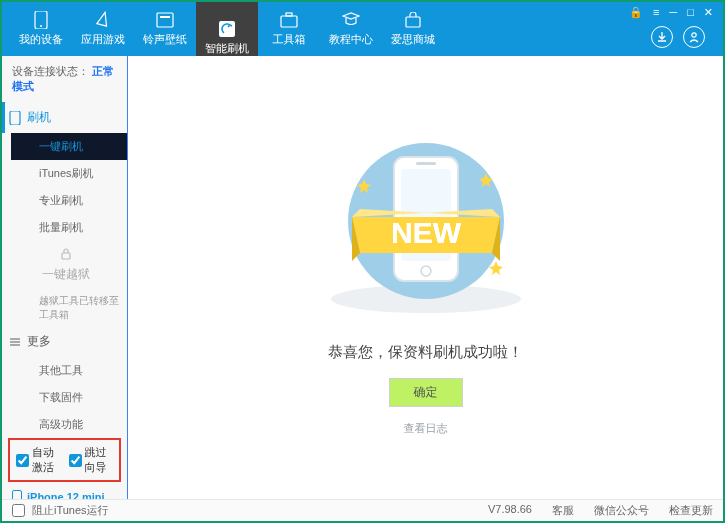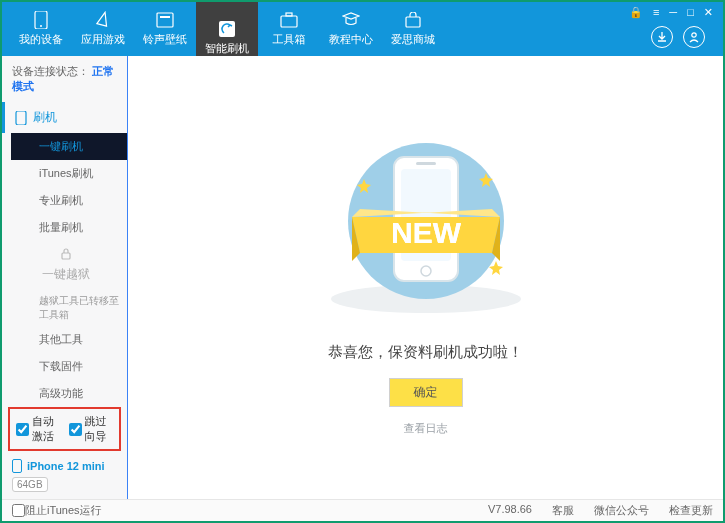--- a/index.html
+++ b/index.html
@@ -22,46 +22,46 @@
 .window-ctrl span { cursor: pointer; }
 .right-circles { position: absolute; right: 18px; bottom: 8px; display: flex; gap: 10px; }
 .circle-btn { width: 22px; height: 22px; border: 1.5px solid #fff; border-radius: 50%; display: flex; align-items: center; justify-content: center; cursor: pointer; }
 
 .body { display: flex; height: calc(100% - 54px - 22px); }
 .sidebar { width: 126px; background: #f7f7f8; border-right: 1px solid #3b82f6; display: flex; flex-direction: column; overflow-y: auto; }
 .conn-status { padding: 8px 10px; font-size: 11px; color: #666; }
 .conn-status .val { color: #2074f0; font-weight: bold; }
 
 .side-sec { border-left: 3px solid transparent; }
-.side-head { display: flex; align-items: center; gap: 6px; padding: 7px 10px; color: #5b5b5b; cursor: pointer; }
+.side-head { display: flex; align-items: center; gap: 6px; padding: 7px 4px; color: #5b5b5b; cursor: pointer; }
 .side-head.active { border-left: 3px solid #1296db; color: #1296db; margin-left: -3px; }
 .side-label { font-size: 12px; }
 .side-children { padding-left: 6px; }
 .side-item { padding: 6px 6px 6px 28px; font-size: 11px; color: #666; cursor: pointer; }
 .side-item.sel { background: #0f172a; color: #1296db; }
 .side-note { font-size: 10px; color: #999; padding: 4px 0 4px 28px; line-height: 1.4; }
 .side-head.disabled { color: #aaa; flex-direction: column; }
 
 .sidebar-bottom { margin-top: auto; }
 .cb-row { border: 2px solid #e23a2e; margin: 0 6px 8px 6px; padding: 5px 6px; display: flex; gap: 8px; font-size: 11px; }
 .cb-row label { display: flex; align-items: center; gap: 3px; color: #333; cursor: pointer; }
 .cb-row input { accent-color: #1296db; }
 
 .device { padding: 0 8px 8px 10px; font-size: 11px; }
 .device-name { color: #1296db; font-weight: bold; margin-bottom: 4px; display: flex; align-items: center; gap: 5px; }
 .device-badge { display: inline-block; border: 1px solid #ccc; border-radius: 3px; padding: 1px 4px; color: #888; font-size: 10px; background: #fff; }
 
 .main { flex: 1; background: #fff; position: relative; display: flex; flex-direction: column; align-items: center; justify-content: center; }
 .illus { margin-top: 10px; }
 .msg { font-size: 15px; color: #444; margin-top: 24px; }
-.ok-btn { margin-top: 16px; border: 1px solid #d0d0d0; background: #fde047; padding: 5px 24px; font-size: 12px; cursor: pointer; color: #555; }
+.ok-btn { margin-top: 16px; border: 1px solid #d0d0d0; background: #bef264; padding: 5px 24px; font-size: 12px; cursor: pointer; color: #555; }
 .log-link { margin-top: 14px; font-size: 11px; color: #9aa0a6; cursor: pointer; }
 
 .statusbar { height: 22px; border-top: 1px solid #e6e6e6; display: flex; align-items: center; font-size: 11px; color: #666; padding: 0 10px; justify-content: space-between; background: #fafafa; }
-.statusbar-left label { display: flex; align-items: center; gap: 0; cursor: pointer; }
+.statusbar-left label { display: flex; align-items: center; gap: 7px; cursor: pointer; }
 .statusbar-right { display: flex; gap: 20px; }
 .statusbar-right span { cursor: pointer; }
 
 svg { display: block; }
 </style>
 </head>
 <body>
 <div class="window">
 
 <div class="topbar">
@@ -181,20 +181,28 @@
             </svg>
         <span class="side-label">一键越狱</span>
       </div>
       <div class="side-children">
         <div class="side-note">越狱工具已转移至
 工具箱</div>
       </div>
     </div>
 
     <div class="side-sec">
+      <div class="side-head">
+        <svg width="12" height="12" viewBox="0 0 12 12">
+              <line x1="1" y1="3" x2="11" y2="3" stroke="#888" stroke-width="1.4"></line>
+              <line x1="1" y1="6" x2="11" y2="6" stroke="#888" stroke-width="1.4"></line>
+              <line x1="1" y1="9" x2="11" y2="9" stroke="#888" stroke-width="1.4"></line>
+            </svg>
+        <span class="side-label">更多</span>
+      </div>
       <div class="side-children">
         <div class="side-item">其他工具</div>
         <div class="side-item">下载固件</div>
         <div class="side-item">高级功能</div>
       </div>
     </div>
 
     <div class="sidebar-bottom">
       <div class="cb-row">
         <label>

